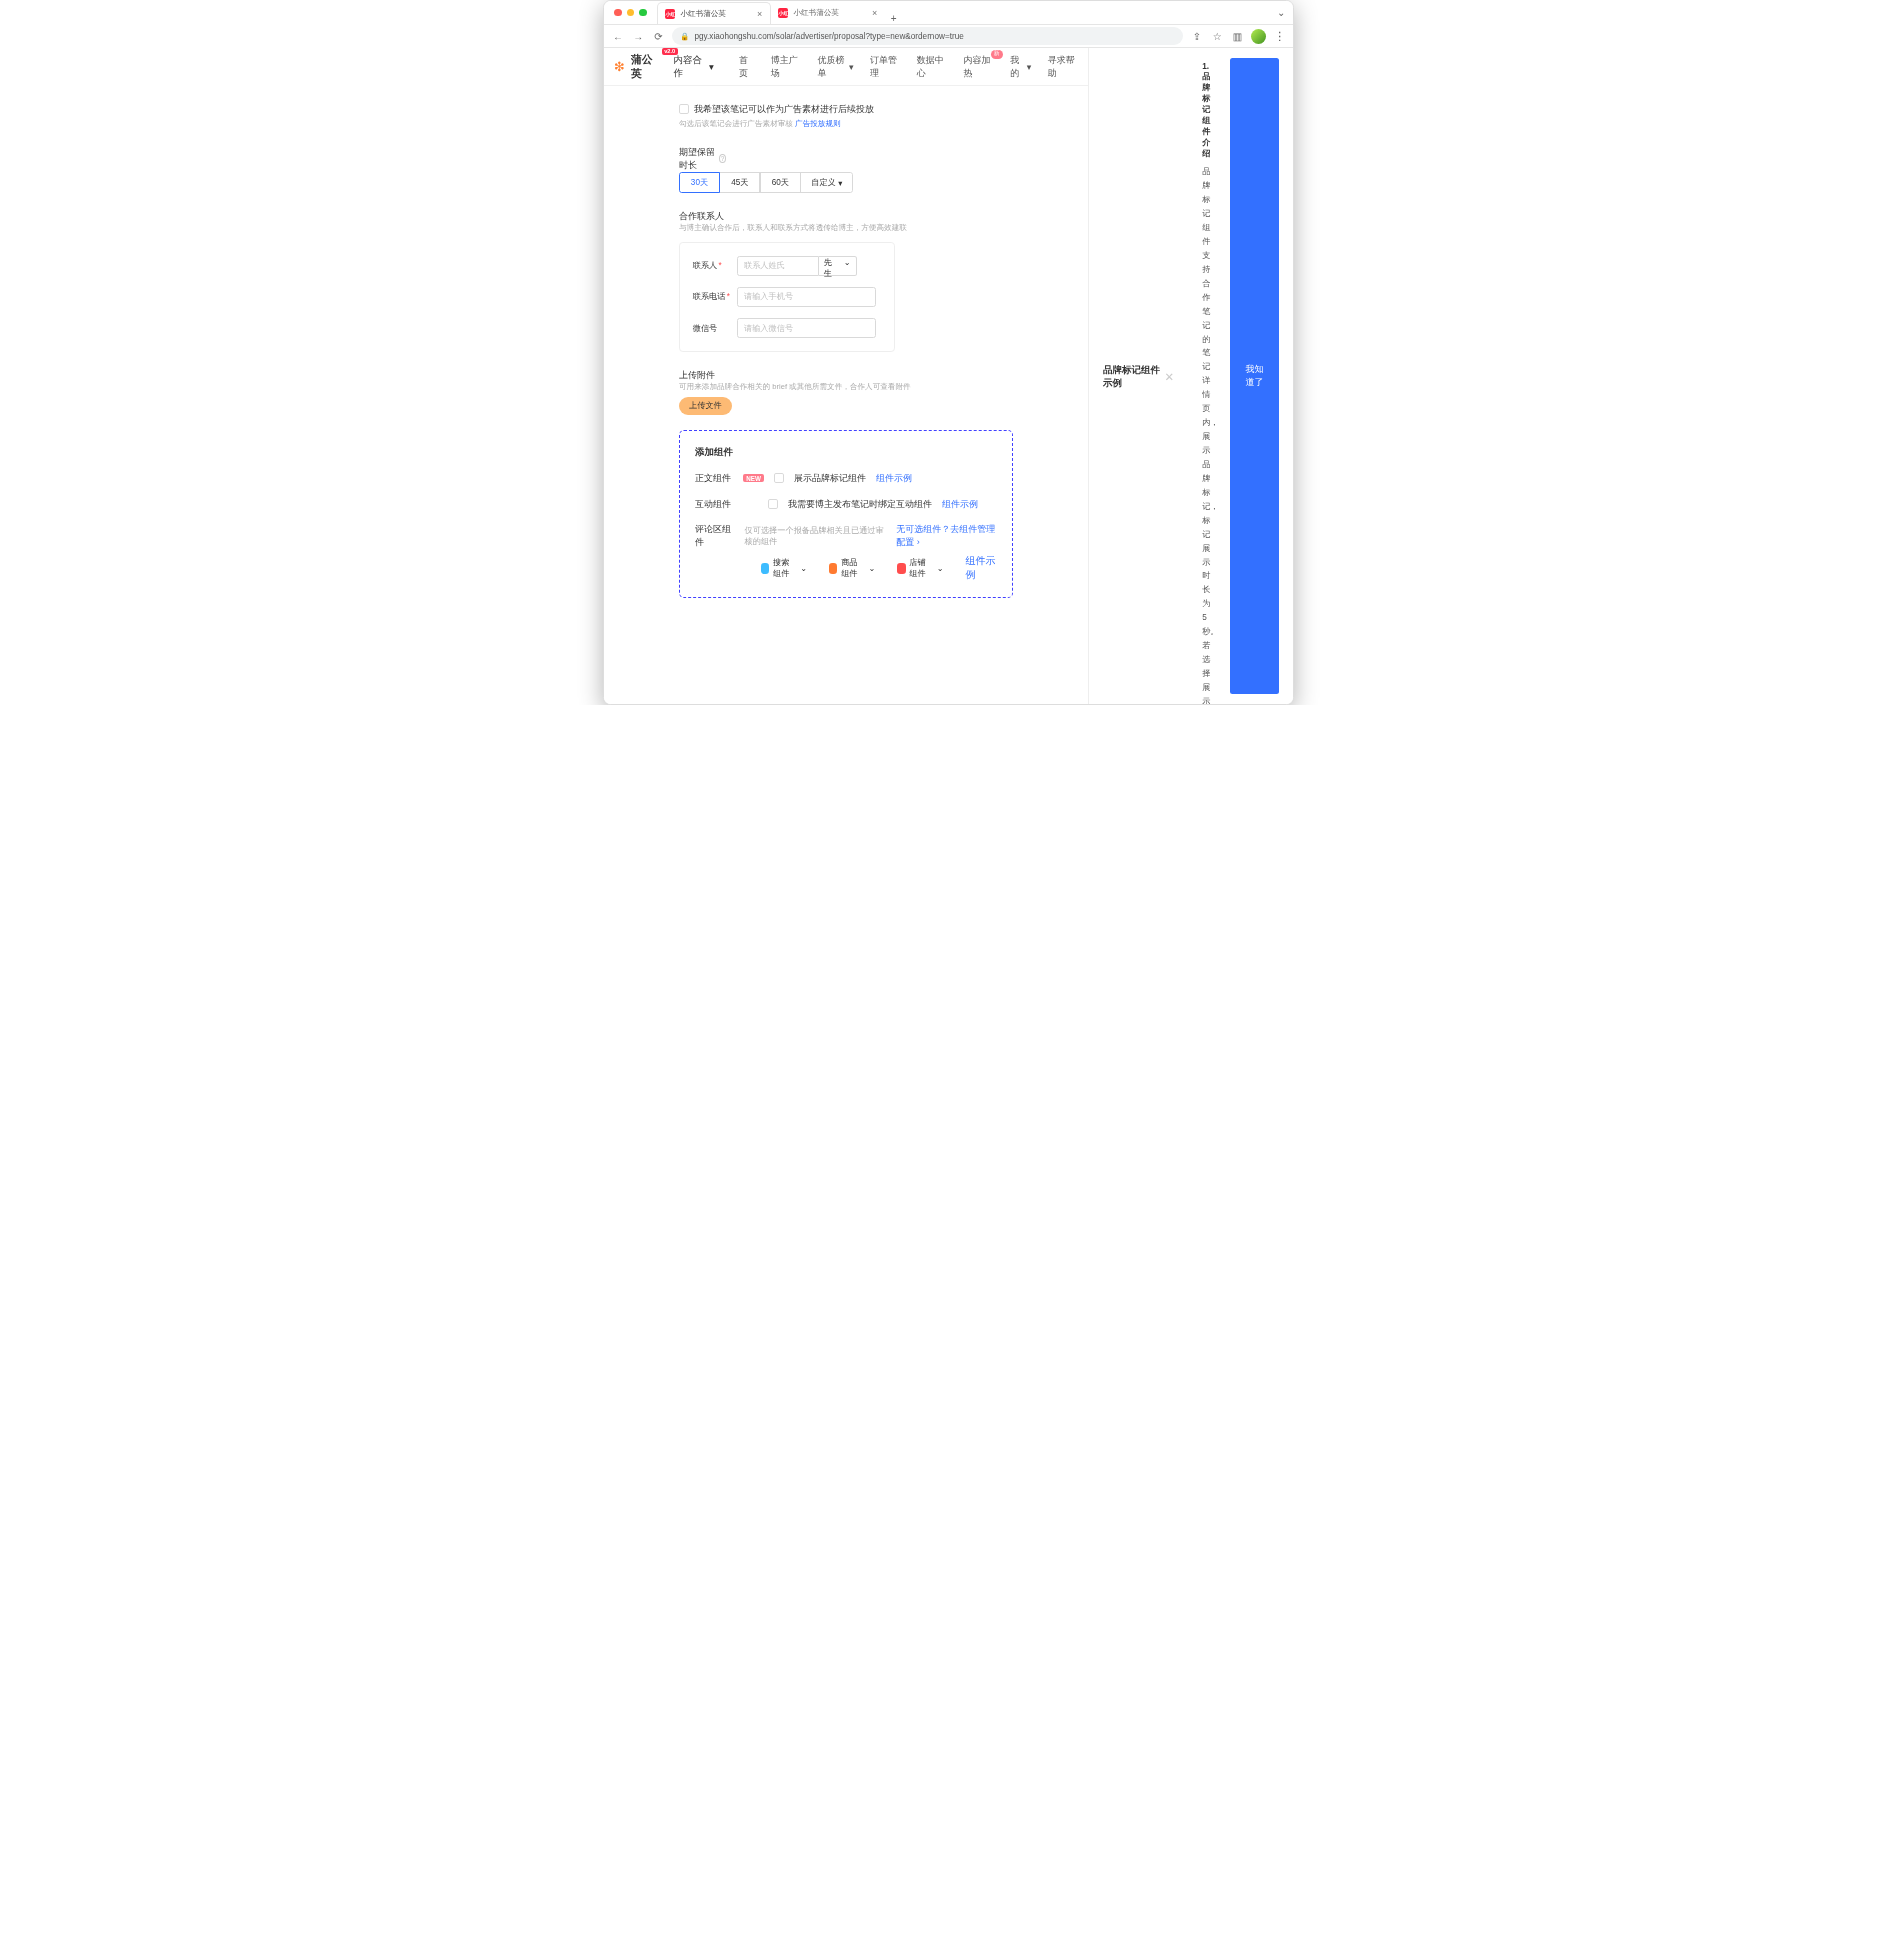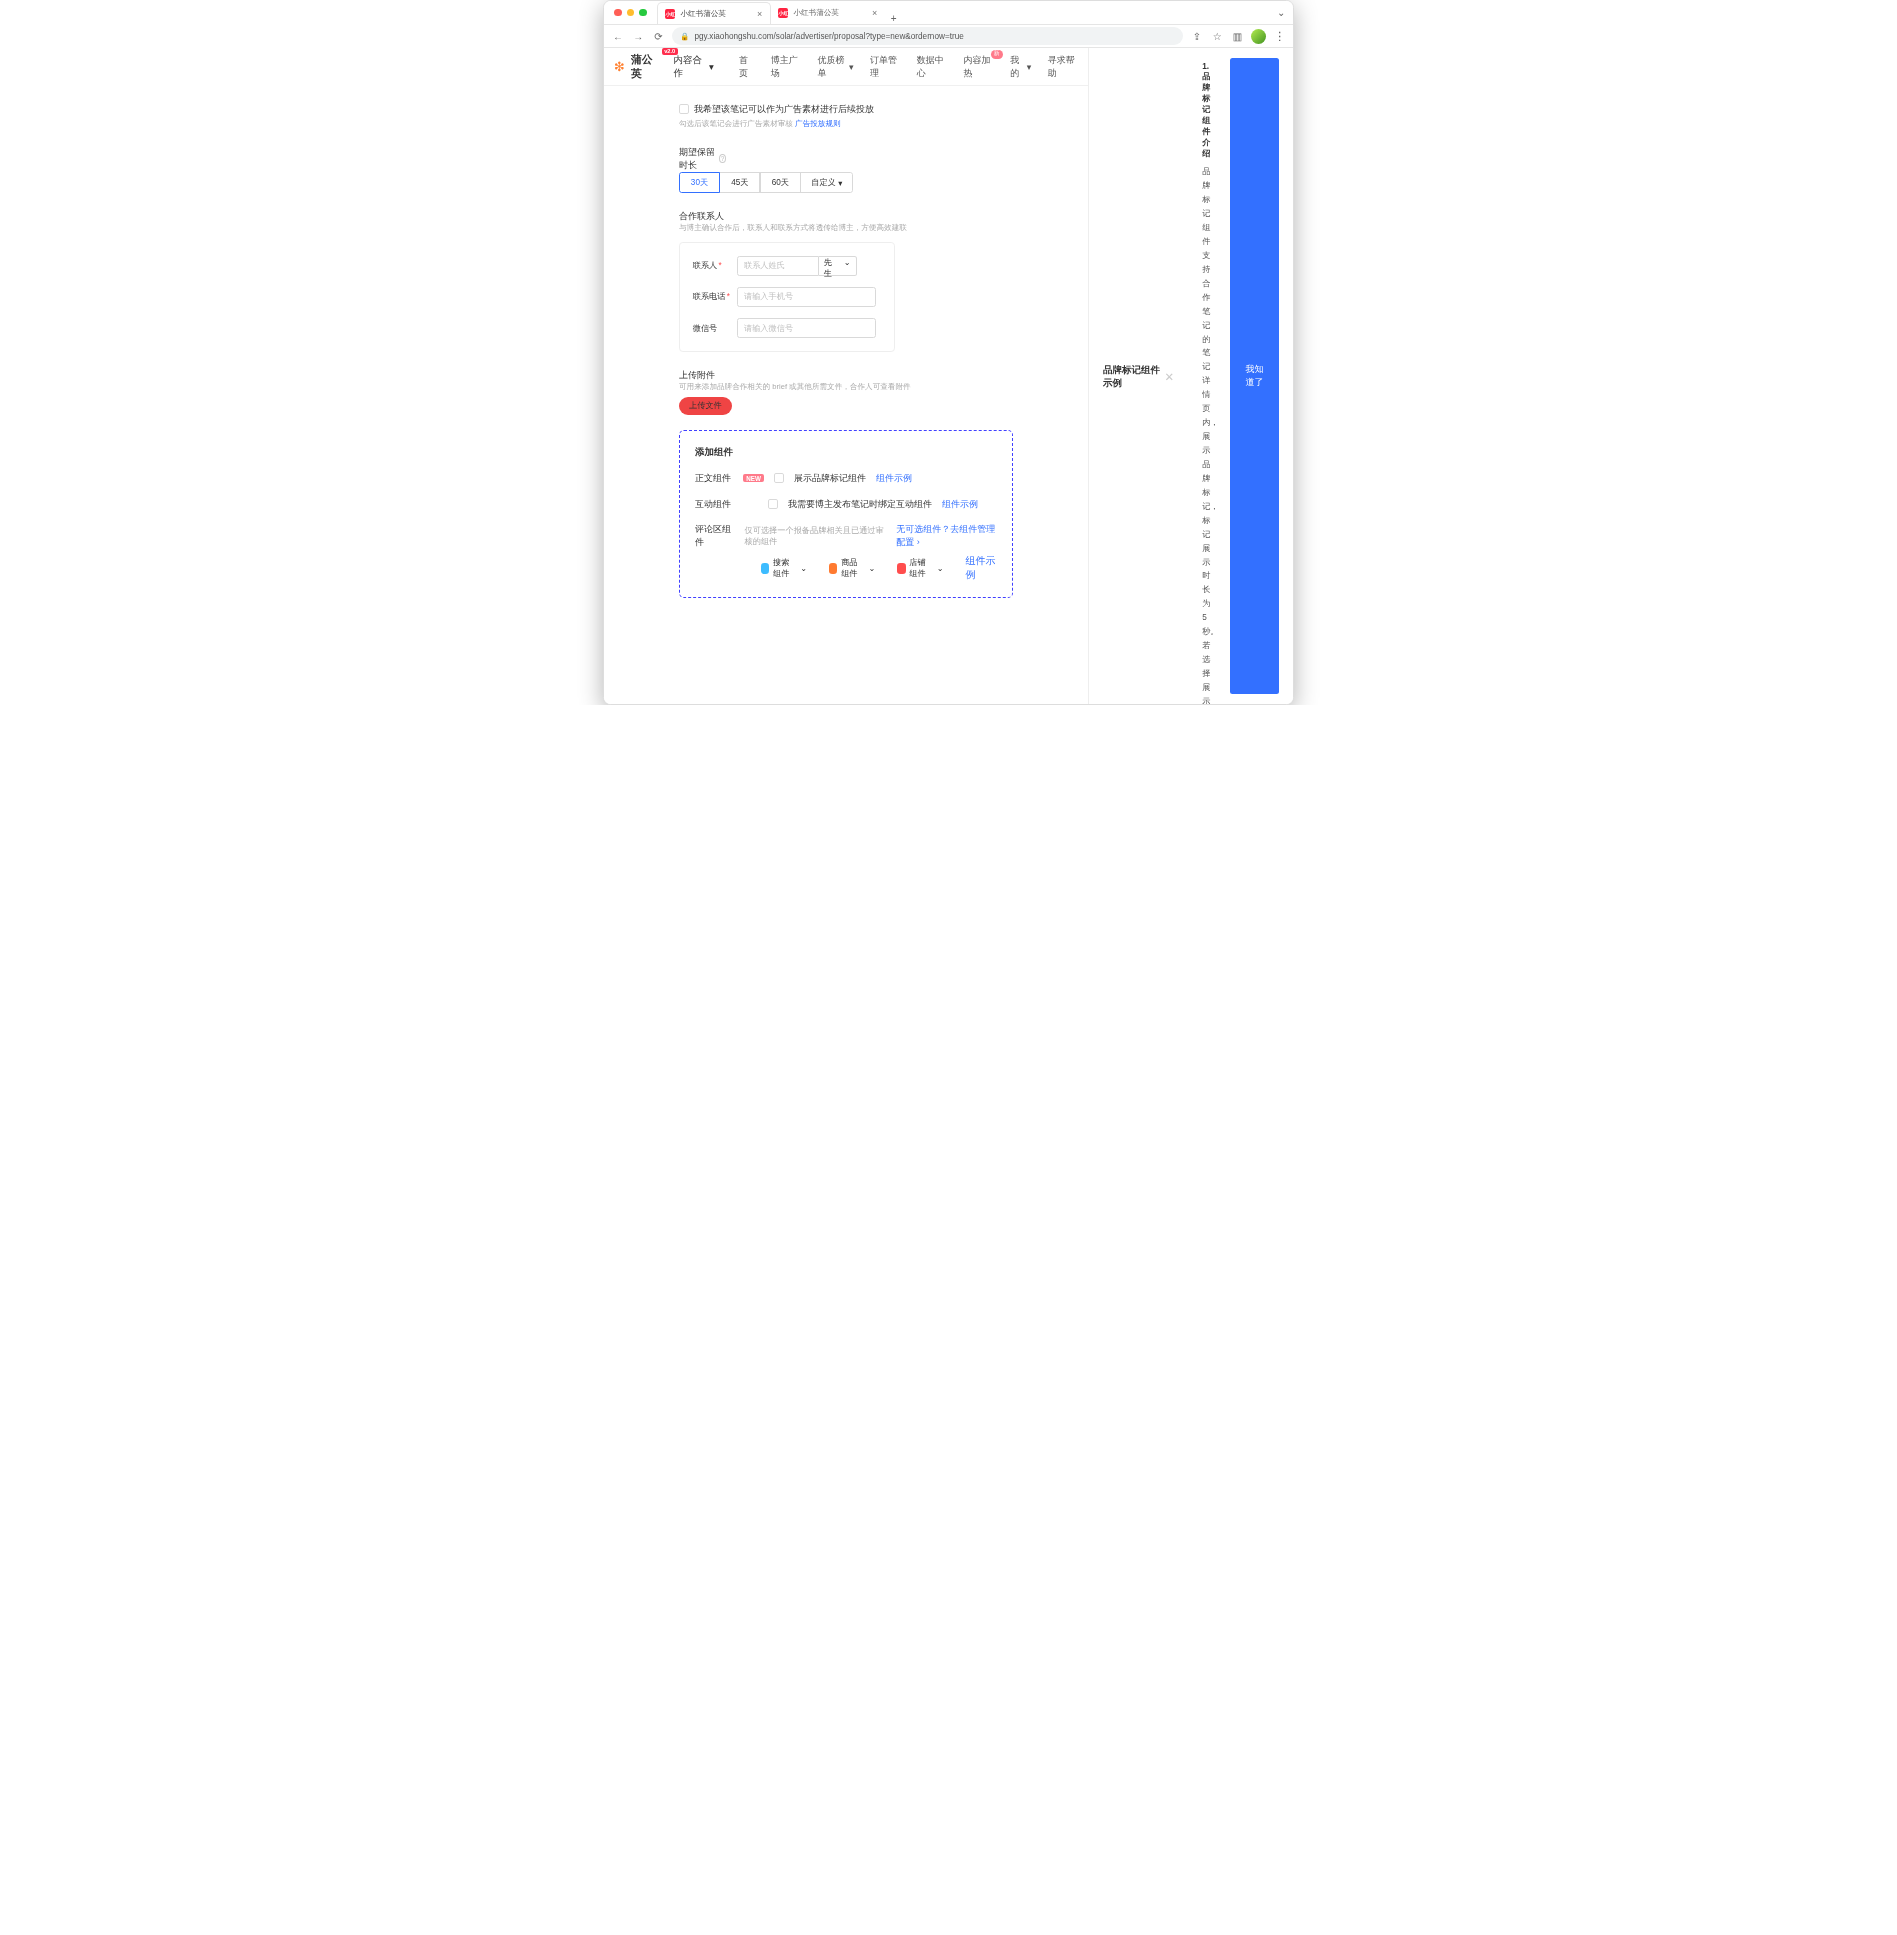--- a/index.html
+++ b/index.html
@@ -50,21 +50,21 @@
 .seg-btn:first-child { margin-left:0; border-top-left-radius:2.5px; border-bottom-left-radius:2.5px; }
 .seg-btn:last-child { border-top-right-radius:2.5px; border-bottom-right-radius:2.5px; }
 .seg-btn.active { color:#3370ff; border-color:#3370ff; position:relative; z-index:1; }
 .field-row { display:flex; align-items:center; margin-bottom:11.4px; }
 .field-lbl { width:44px; font-size:8.2px; color:#333; }
 .req { color:#ff4d4f; margin-left:1.3px; }
 .inp { height:20px; border:0.6px solid #d9d9d9; border-radius:2.5px; padding:0 6.3px; font-size:8.2px; width:139px; outline:none; }
 .inp::placeholder { color:#bfbfbf; }
 .sel { height:20px; border:0.6px solid #d9d9d9; border-left:none; border-radius:0 2.5px 2.5px 0; padding:0 5px; font-size:8.2px; display:flex; align-items:flex-start; gap:3.8px; cursor:pointer; width:38px; }
 .contact-box { border:0.6px solid #eee; border-radius:3.8px; padding:12.7px; width:216px; }
-.upload-btn { display:inline-block; background:#ef4444; border-radius:10px; padding:3.8px 10px; font-size:8.2px; cursor:pointer; margin-top:5px; }
+.upload-btn { display:inline-block; background:#fdba74; border-radius:10px; padding:3.8px 10px; font-size:8.2px; cursor:pointer; margin-top:5px; }
 .card { border:0.6px solid #f0f0f0; border-radius:5px; padding:15px; margin-top:15px; }
 .dashed { border:1.3px dashed #4040ff; border-radius:5px; padding:15px; margin-top:15px; }
 .card-title { font-size:9.5px; font-weight:600; margin-bottom:12.7px; }
 .comp-row { display:flex; align-items:center; margin-bottom:12.7px; font-size:9px; gap:10px; }
 .comp-lbl { width:38px; color:#333; }
 .new-badge { background:#ff7a8a; color:#fff; font-size:6.3px; padding:0.6px 3.2px; border-radius:1.9px; font-weight:600; }
 .gray { color:#aaa; font-size:8.2px; }
 .comp-chips { display:flex; gap:22px; margin-left:66px; align-items:center; margin-top:3.8px; }
 .chip { display:flex; align-items:center; gap:3.8px; cursor:pointer; font-size:8.2px; color:#333; }
 .chip .ci { width:11.4px; height:11.4px; border-radius:3.2px; display:inline-block; }

